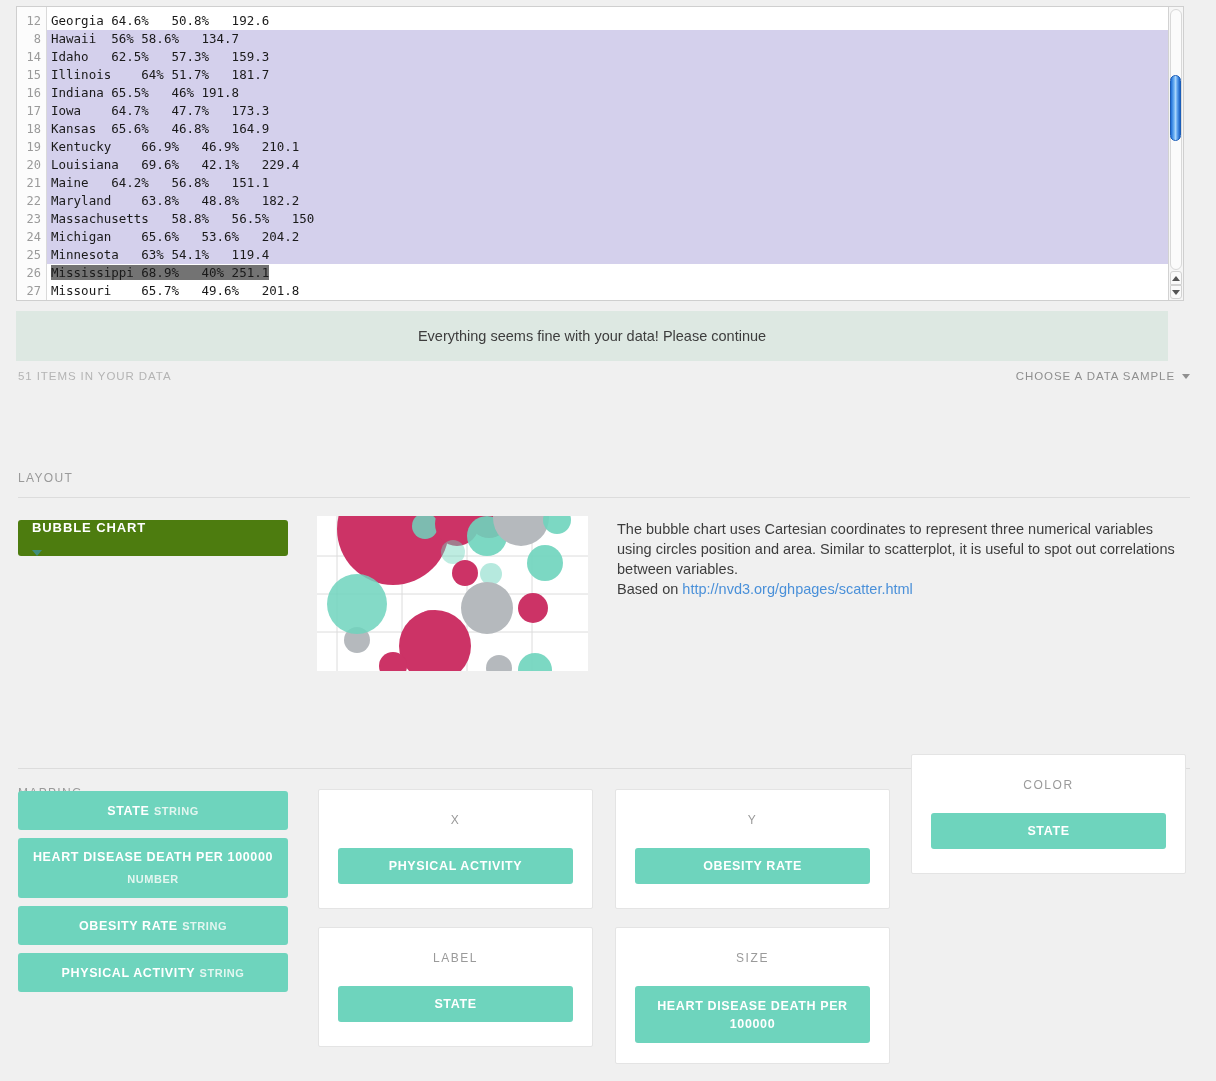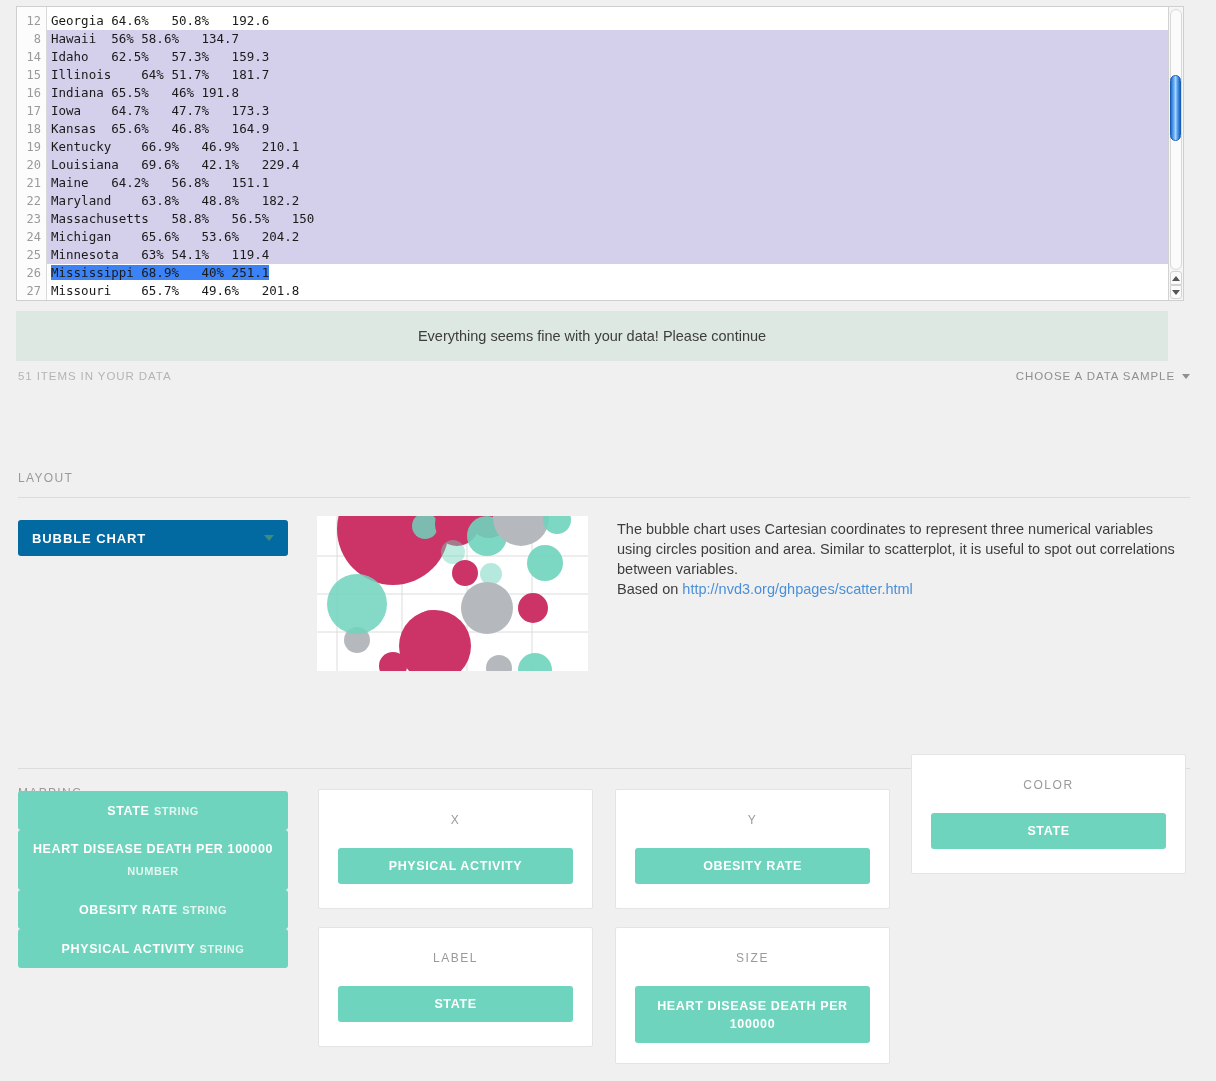--- a/index.html
+++ b/index.html
@@ -56,21 +56,21 @@
   .coderow {
     height: 18px;
     line-height: 18px;
     font-family: "DejaVu Sans Mono", "Liberation Mono", monospace;
     font-size: 12.5px;
     color: #1a1a1a;
     white-space: pre;
     padding-left: 4px;
   }
   .coderow.sel-full { background: #d4d0ec; }
-  .coderow .selspan { background: #3b82f6; }
+  .coderow .selspan { background: #737373; }
 
   
   .vscroll {
     width: 15px;
     flex: 0 0 15px;
     background: #f6f6f6;
     border-left: 1px solid #d2d2d2;
     position: relative;
   }
   .vscroll .track {
@@ -181,26 +181,26 @@
     background: #dcdcdc;
   }
 
   
   .layout-select {
     position: absolute;
     left: 18px;
     top: 520px;
     width: 270px;
     height: 36px;
-    background: #0369a1;
+    background: #4d7c0f;
     border-radius: 3px;
     display: flex;
-    align-items: center;
     padding: 0 14px;
     cursor: pointer;
+    flex-direction: column;
   }
   .layout-select .lbl {
     flex: 1;
     color: #ffffff;
     font-size: 13px;
     font-weight: bold;
     letter-spacing: 0.07em;
     text-transform: uppercase;
   }
   .caret-white {
@@ -240,20 +240,21 @@
     position: absolute;
     left: 18px;
     top: 791px;
     width: 270px;
   }
   .field-pill {
     background: #6ed4bd;
     border-radius: 3px;
     color: #ffffff;
     text-align: center;
+    margin-bottom: 8px;
     padding: 11px 0;
     cursor: grab;
     line-height: 16px;
   }
   .field-pill .fname {
     font-size: 12.5px;
     font-weight: bold;
     letter-spacing: 0.05em;
     text-transform: uppercase;
   }

